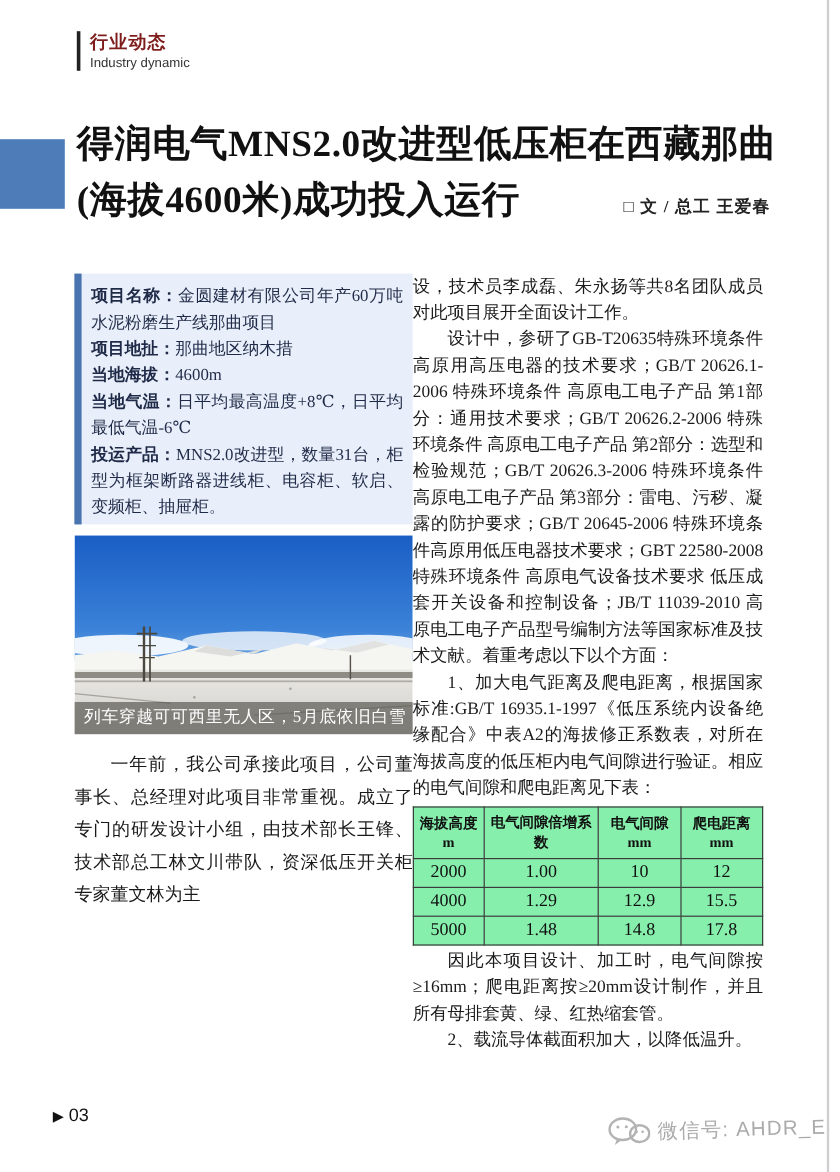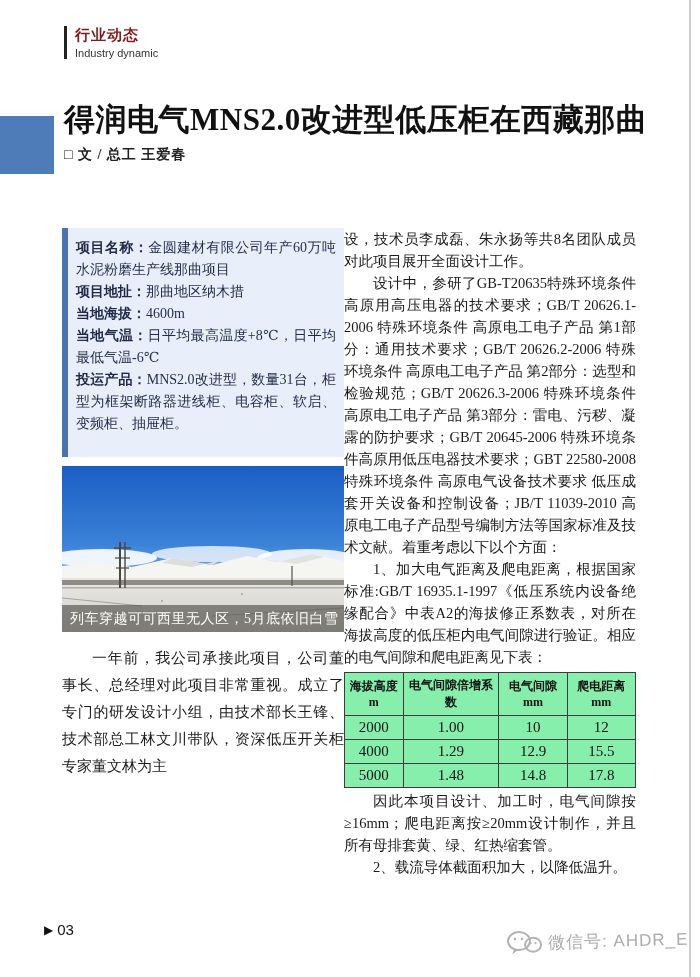--- a/index.html
+++ b/index.html
@@ -24,21 +24,21 @@
   .title-line2 { font-size:31px; font-weight:bold; letter-spacing:0.5px; white-space:nowrap; color:#111; }
   .byline { font-size:14px; font-weight:bold; color:#222; letter-spacing:1px; padding-right:8px; }
 
   
   .col-left  { position:absolute; left:62px;  top:228px; width:282px; }
   .col-right { position:absolute; left:344px; top:228px; width:292px; }
 
   
   .info-box {
     background:#e9effa; border-left:6px solid #4a74b0;
-    padding:9px 8px 22px 8px; color:#1e2a47;
+    padding:9px 8px 2px 8px; color:#1e2a47;
     font-size:14px; line-height:22px; text-align:justify;
   }
   .info-item b { font-weight:bold; }
 
   .para { font-size:15px; line-height:27px; text-align:justify; color:#1a1a1a; }
   .indent { text-indent:2em; }
   .col-left .para { margin-top:13px; }
   .col-right .para { font-size:14.5px; line-height:22px; margin-bottom:0; }
 
   
@@ -72,20 +72,21 @@
     <div class="kicker-text">
       <div class="kicker-cn">行业动态</div>
       <div class="kicker-en">Industry dynamic</div>
     </div>
   </header>
 
   <div class="title-accent"></div>
   <h1 class="title-block">
     <span class="title-line1">得润电气MNS2.0改进型低压柜在西藏那曲</span>
     <span class="title-line2-row">
+      <span class="title-line2">(海拔4600米)成功投入运行</span>
       <span class="byline">□ 文 / 总工 王爱春</span>
     </span>
   </h1>
 
   <div class="col-left">
     <div class="info-box">
       <span class="info-item"><b>项目名称：</b><span>金圆建材有限公司年产60万吨水泥粉磨生产线那曲项目</span><br></span>
       <span class="info-item"><b>项目地扯：</b><span>那曲地区纳木措</span><br></span>
       <span class="info-item"><b>当地海拔：</b><span>4600m</span><br></span>
       <span class="info-item"><b>当地气温：</b><span>日平均最高温度+8℃，日平均最低气温-6℃</span><br></span>

